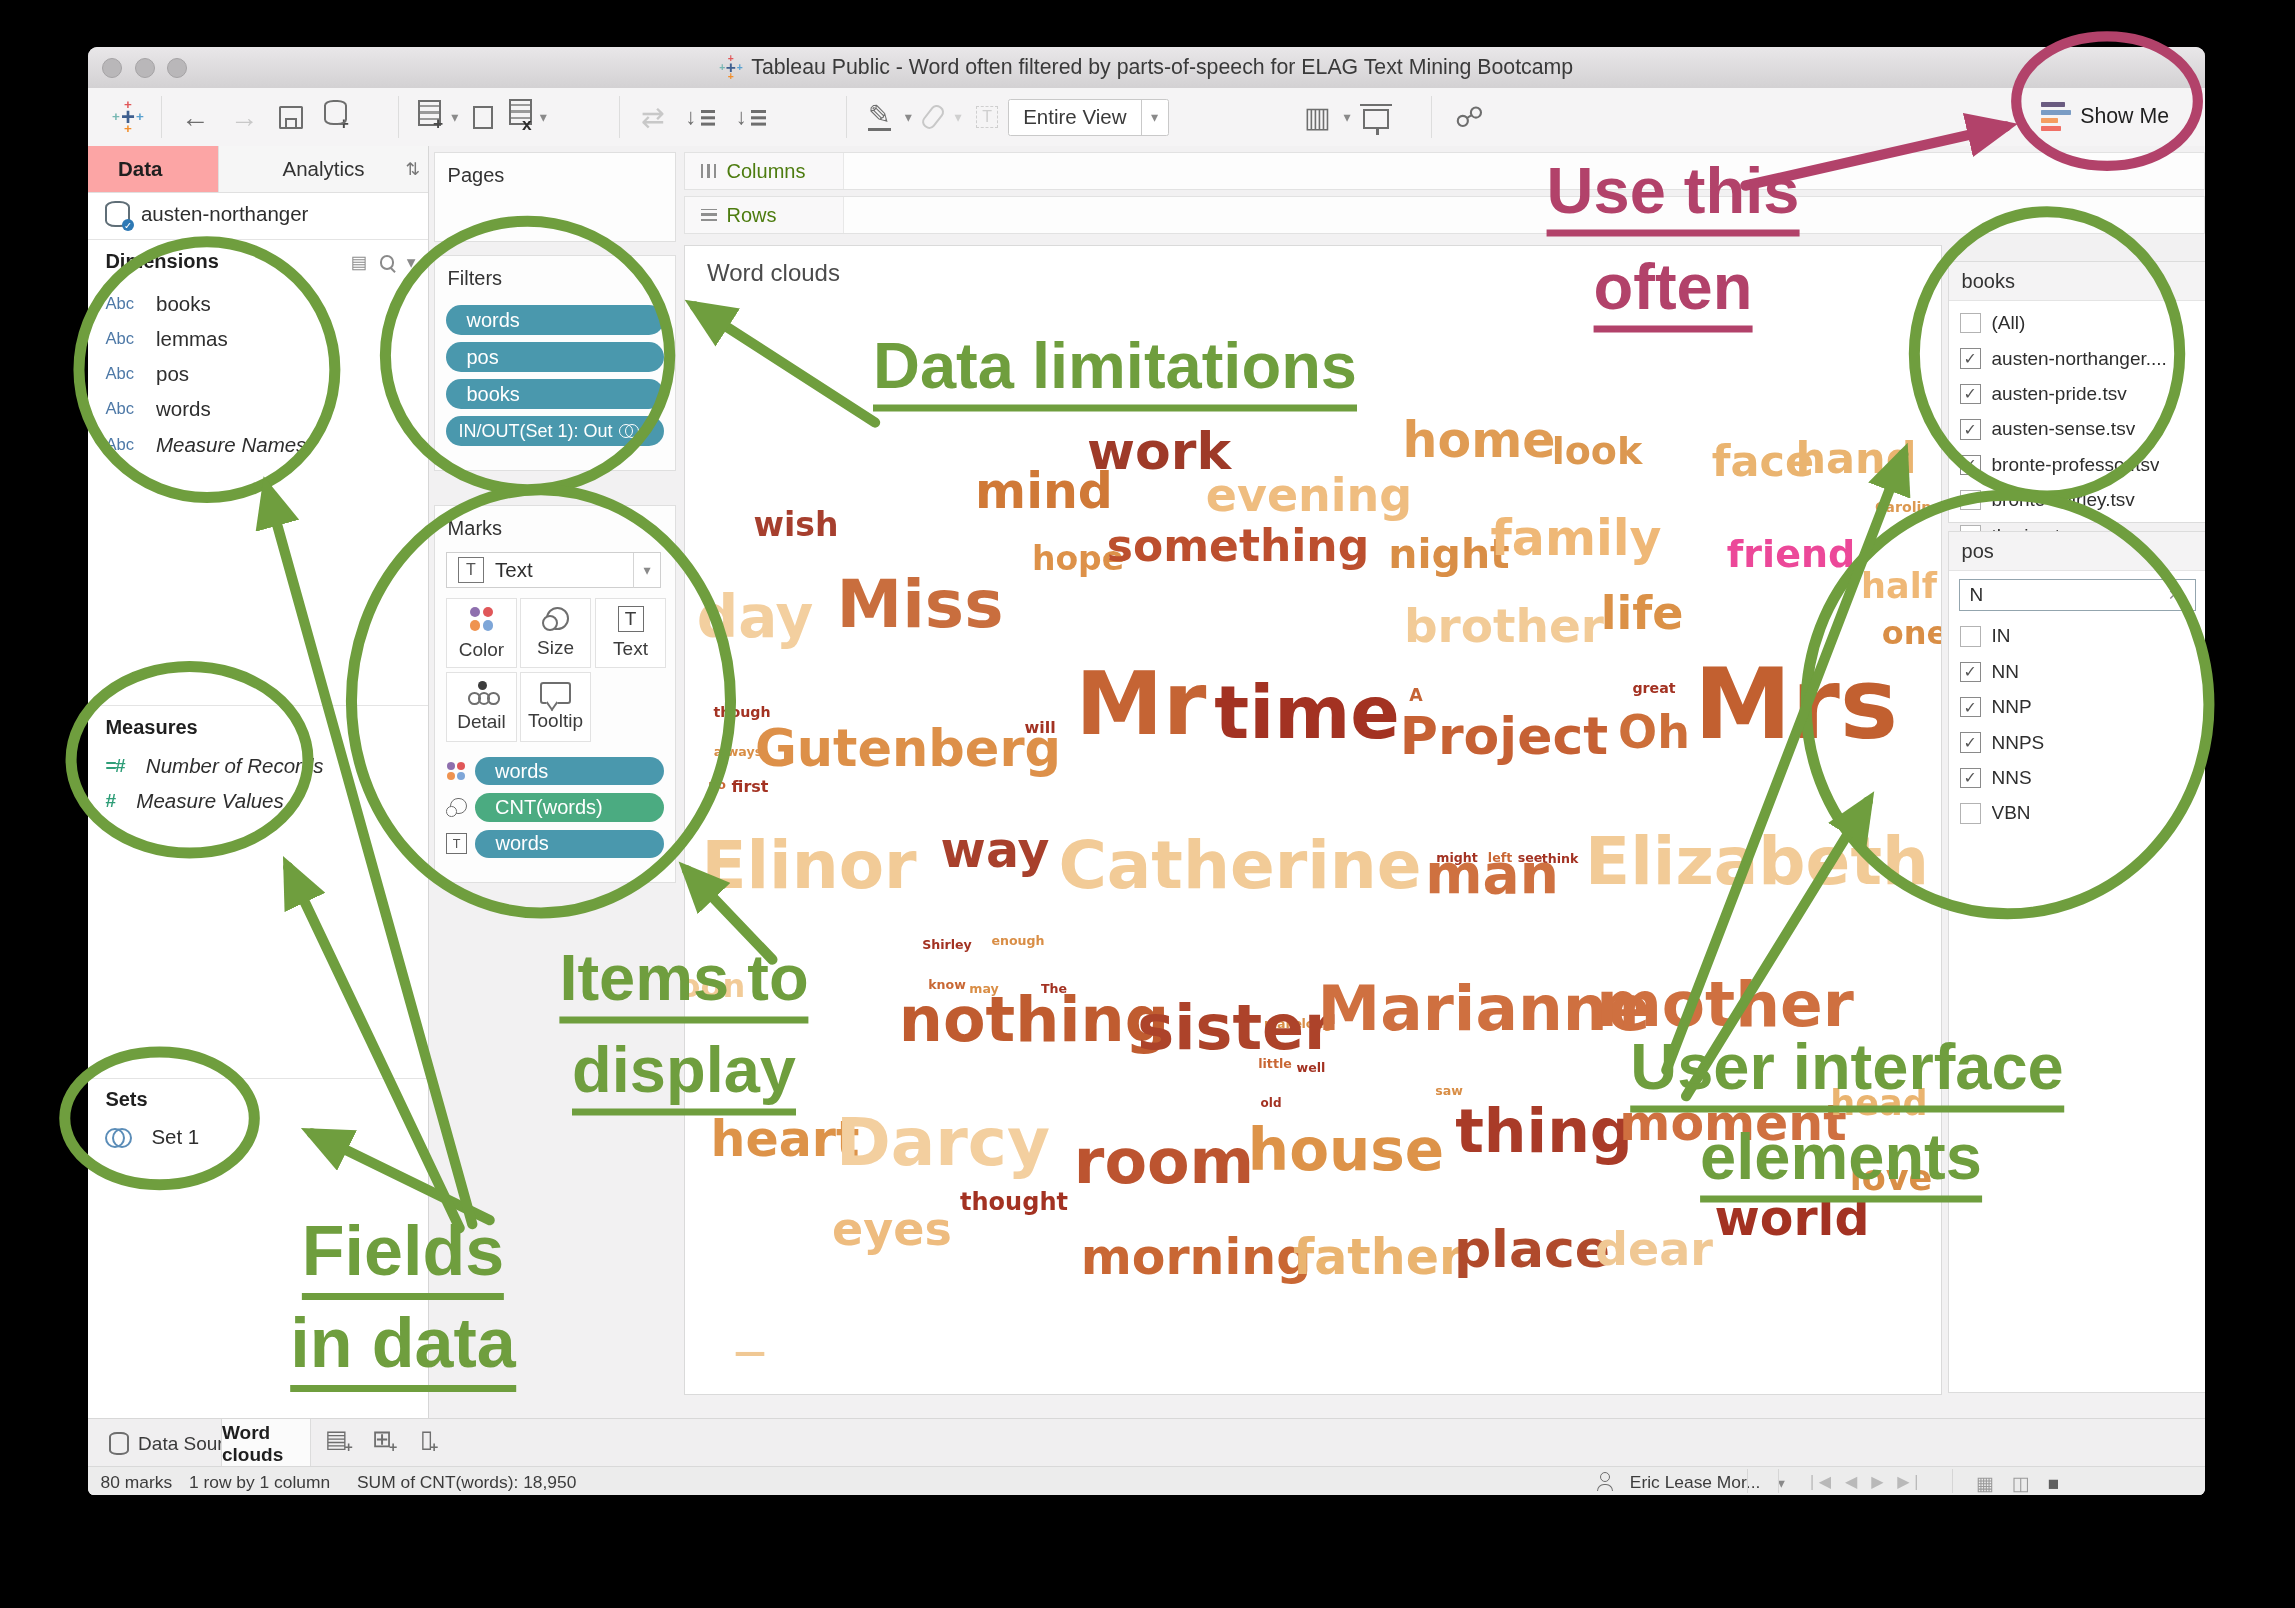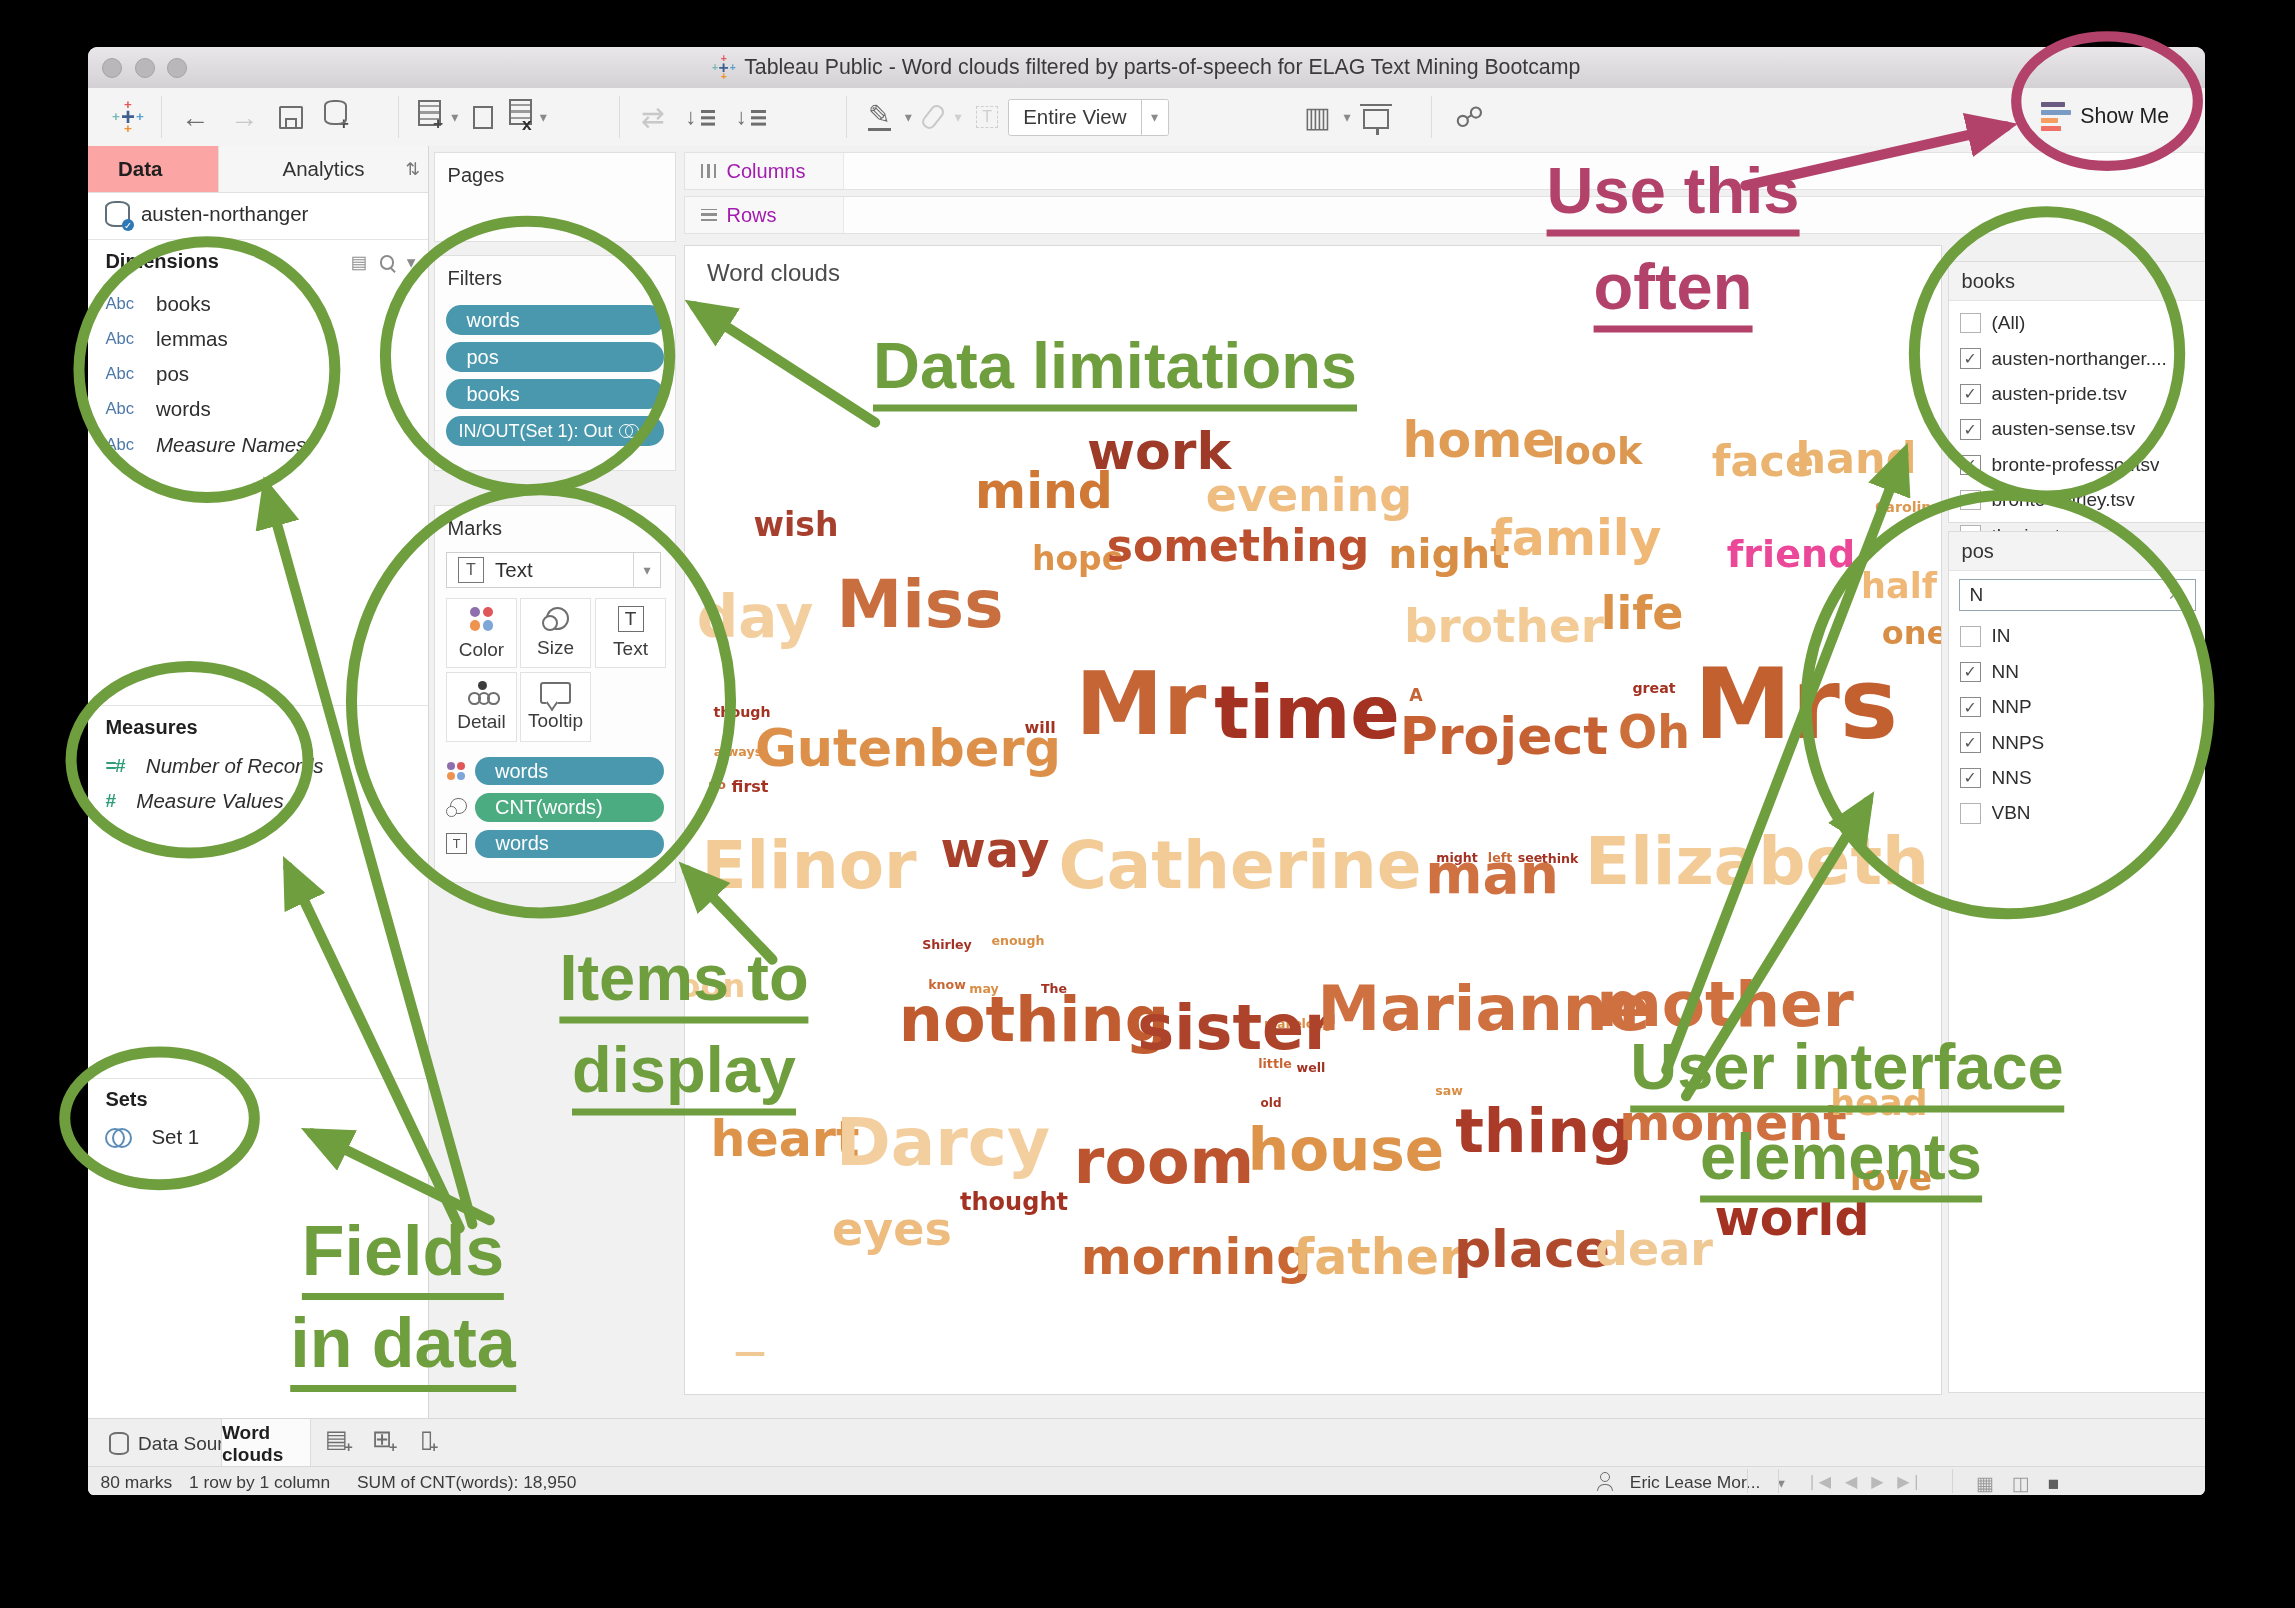--- a/index.html
+++ b/index.html
@@ -115,21 +115,21 @@
   .mini-dots{width:20.5px;height:20.5px;position:relative;flex:none;}
   .mini-dots i{position:absolute;width:8px;height:8px;border-radius:50%;}
   .mini-size{position:relative;width:20.5px;height:19px;flex:none;}
   .mini-size::before{content:"";position:absolute;right:0;top:0;width:14.2px;height:14.2px;border:1.6px solid #6e6e6e;border-radius:50%;}
   .mini-size::after{content:"";position:absolute;left:0;bottom:0;width:8.7px;height:8.7px;border:1.6px solid #6e6e6e;border-radius:50%;background:#fff;}
   .mini-t{width:19px;height:19px;border:1.6px solid #6e6e6e;font-size:12.6px;color:#555;
     display:flex;align-items:center;justify-content:center;flex:none;}
   
   .shelf{position:absolute;left:596px;width:1521px;height:38px;background:#f9f8f9;border:0.8px solid #e2e2e2;
     display:flex;align-items:center;box-sizing:border-box;}
-  .shelf .sh-label{display:flex;align-items:center;gap:9.5px;padding:0 16px;font-size:20px;color:#a21caf;width:126px;}
+  .shelf .sh-label{display:flex;align-items:center;gap:9.5px;padding:0 16px;font-size:20px;color:#4d7c0f;width:126px;}
   .shelf .sh-rest{flex:1;height:100%;border-left:0.8px solid #e8e8e8;background:#fdfdfd;}
   .vbars{width:16px;height:14.2px;background:repeating-linear-gradient(90deg,#8f8f8f 0 2.4px,transparent 2.4px 6.3px);}
   .hbars{width:16px;height:12.6px;background:repeating-linear-gradient(0deg,#8f8f8f 0 2.4px,transparent 2.4px 5.5px);}
   .sheet{position:absolute;left:596px;top:99px;width:1256px;height:1148px;background:#fff;border:0.8px solid #dadada;overflow:hidden;}
   .sheet-title{position:absolute;left:22px;top:12.6px;font-size:24px;color:#4b4b4b;}
   .cloud{position:absolute;inset:0;}
   .cw{position:absolute;transform:translate(-50%,-50%);white-space:nowrap;font-weight:600;
     font-family:"DejaVu Sans",sans-serif;line-height:1;}
   
   .rcard{position:absolute;left:1860px;width:261px;background:#fff;border:0.8px solid #dcdcdc;box-sizing:border-box;}
@@ -192,21 +192,21 @@
         <i></i>
       </div>
       <div class="tb-title">
         <span class="tlogo" style="width:22px;height:22px;">
           <b style="left:11px;top:11px;font-size:17.4px;color:#3f5f8f;">+</b>
           <b style="left:11px;top:2.4px;font-size:10.3px;color:#e15759;">+</b>
           <b style="left:11px;top:20px;font-size:10.3px;color:#f28e2b;">+</b>
           <b style="left:2.4px;top:11px;font-size:10.3px;color:#76b7b2;">+</b>
           <b style="left:20px;top:11px;font-size:10.3px;color:#59a1cf;">+</b>
         </span>
-        <span>Tableau Public - Word clouds filtered by parts-of-speech for ELAG Text Mining Bootcamp</span>
+        <span>Tableau Public - Word often filtered by parts-of-speech for ELAG Text Mining Bootcamp</span>
       </div>
     </div>
 
     <div class="toolbar">
       <div class="tbi" style="left:24px;">
         <span class="tlogo" style="width:32px;height:32px;">
           <b style="left:16px;top:16px;font-size:24px;color:#3f5f8f;">+</b>
           <b style="left:16px;top:4px;font-size:13.4px;color:#e15759;">+</b>
           <b style="left:16px;top:28px;font-size:13.4px;color:#f28e2b;">+</b>
           <b style="left:4px;top:16px;font-size:13.4px;color:#76b7b2;">+</b>

